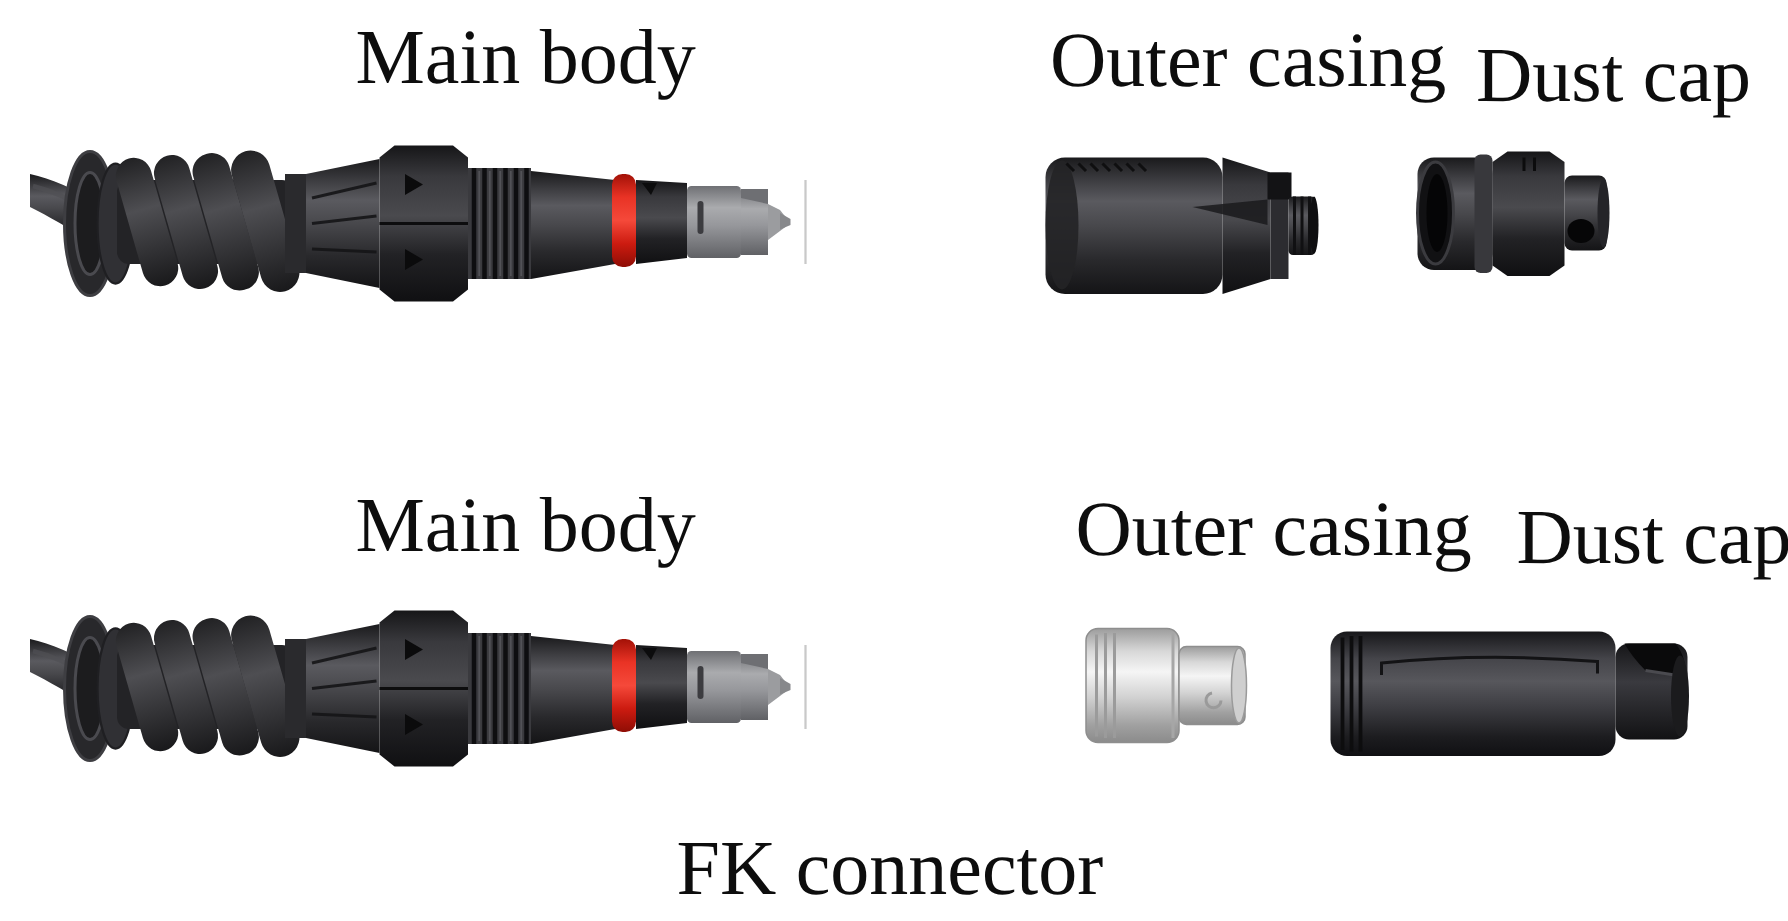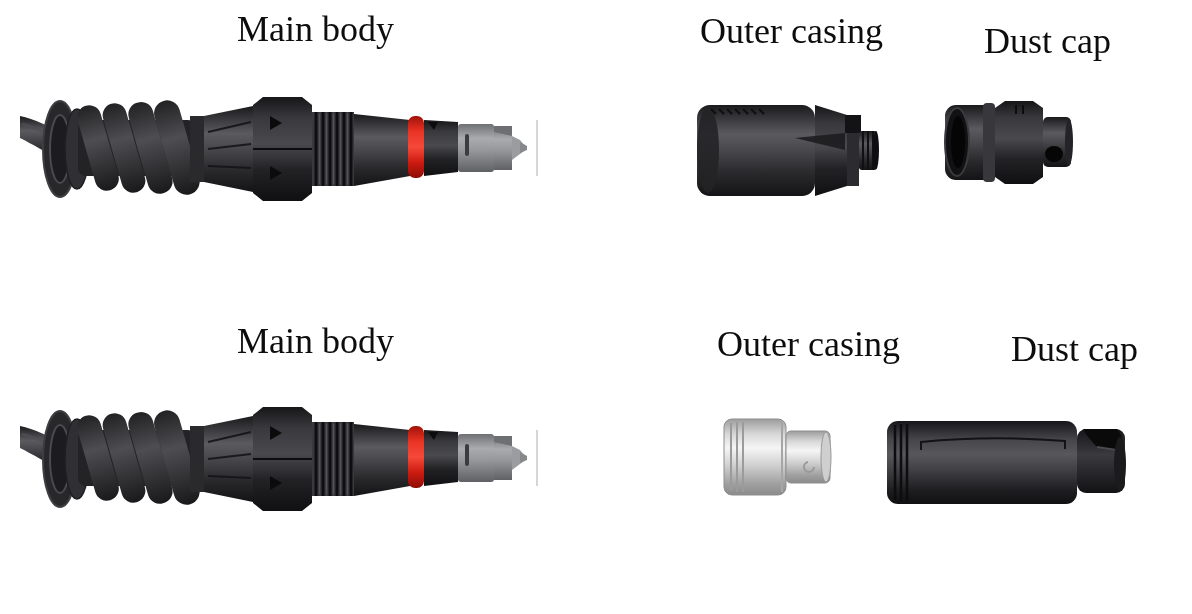--- a/index.html
+++ b/index.html
@@ -5,21 +5,21 @@
   html,body{margin:0;padding:0;background:#ffffff;}
   .canvas{
     position:relative;
     width:1192px;height:614px;
     background:#ffffff;
     overflow:hidden;
     font-family:"Liberation Serif","DejaVu Serif",serif;
   }
   .lbl{
     position:absolute;
-    font-size:36px;
+    font-size:52px;
     line-height:1.1;
     color:#0d0d0d;
     white-space:nowrap;
   }
   .art{position:absolute;display:block;}
   .defs{position:absolute;width:0;height:0;overflow:hidden;}
 </style>
 </head>
 <body>
 
@@ -222,14 +222,15 @@
   <svg class="art" style="left:20px;top:402px" width="520" height="112">
     <use href="#art-main"></use>
   </svg>
   <svg class="art" style="left:722px;top:418px" width="112" height="78">
     <use href="#art-casing-fk"></use>
   </svg>
   <svg class="art" style="left:885px;top:420px" width="245" height="85">
     <use href="#art-cap-fk"></use>
   </svg>
 
+  <div class="lbl" style="left:451px;top:551px">FK connector</div>
 
 </div>
 
 </body></html>

